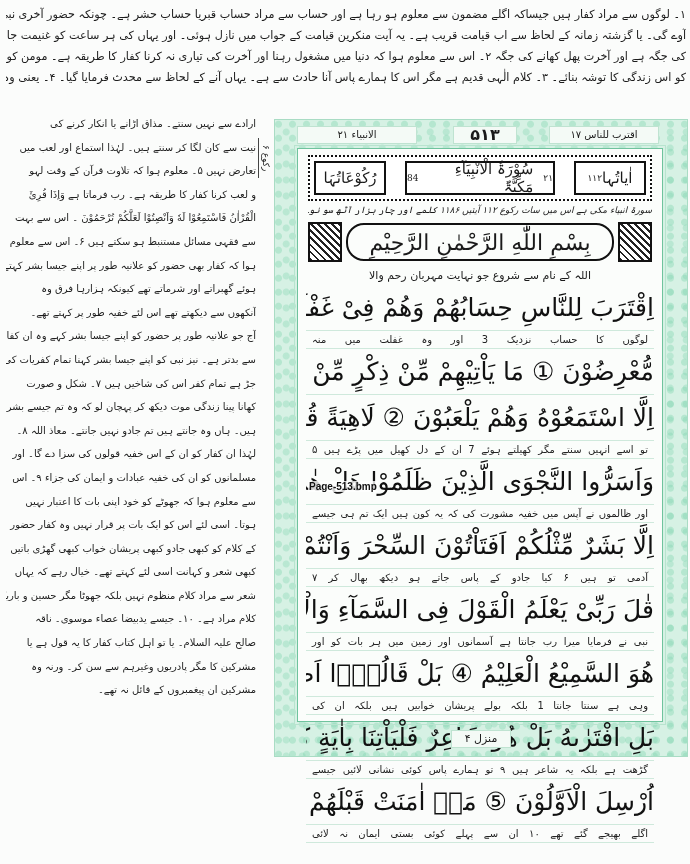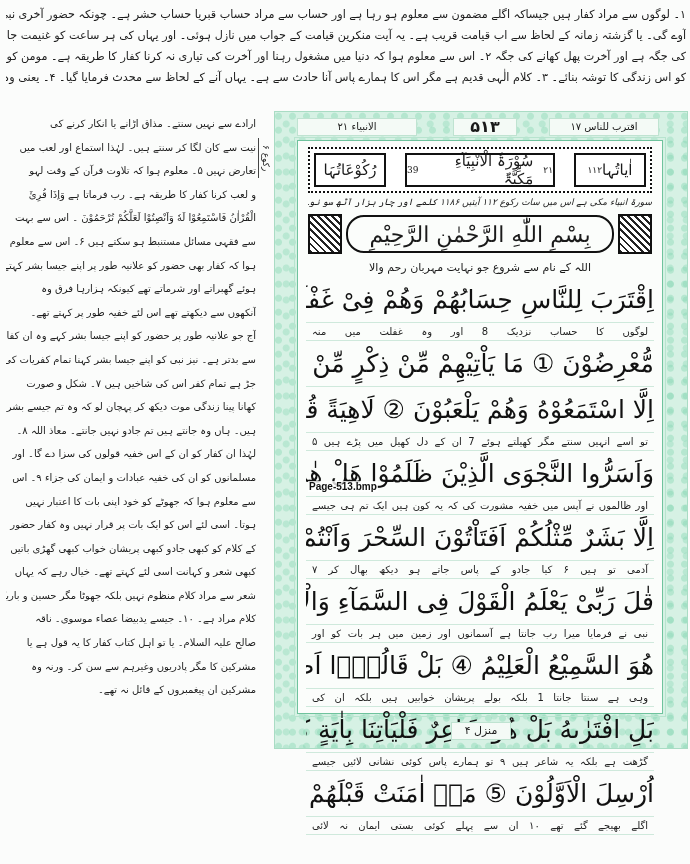--- a/index.html
+++ b/index.html
@@ -22,21 +22,21 @@
   }
   .side-notes p { white-space: nowrap; overflow: hidden; }
   .side-marker {
     position: absolute; left: 258px; top: 138px; width: 14px; height: 40px;
     writing-mode: vertical-rl; font-size: 9px; color: #222;
     border-left: 1px solid #444; line-height: 12px; text-align: center;
   }
 
   
   .frame {
-    position: absolute; left: 274px; top: 111px; width: 414px; height: 638px;
+    position: absolute; left: 274px; top: 119px; width: 414px; height: 638px;
     background:
       radial-gradient(circle at 25% 30%, rgba(120,210,170,.35) 0 3px, transparent 4px) 0 0/14px 14px,
       radial-gradient(circle at 70% 75%, rgba(120,210,170,.30) 0 3px, transparent 4px) 0 0/16px 16px,
       #d6f1e4;
     border: 1px solid #a9dcc4;
   }
   .frame-inner {
     position: absolute; left: 22px; top: 28px; right: 24px; bottom: 34px;
     background: #fbfdfb; border: 1.5px solid #6fc39d;
     outline: 1px solid #b8e4cf; outline-offset: 2px;
@@ -165,41 +165,41 @@
   </div>
 
   <div class="frame-inner">
     <div class="surah-band">
       <div class="band-cell band-left">
         <span>رُکُوْعَاتُہَا</span>
       </div>
       <div class="band-cell band-mid">
         <span class="small-num">۲۱</span>
         <span>سُوْرَۃُ الْاَنْبِیَآءِ مَکِّیَّۃٌ</span>
-        <span class="small-num">39</span>
+        <span class="small-num">84</span>
       </div>
       <div class="band-cell band-right">
         <span>اٰیاتُہا</span>
         <span class="small-num">۱۱۲</span>
       </div>
     </div>
 
     <div class="surah-info">سورۃ انبیاء مکی ہے اس میں سات رکوع ۱۱۲ آیتیں ۱۱۸۶ کلمے اور چار ہزار آٹھ سو نوے حروف ہیں</div>
 
     <div class="bismillah-row">
       <div class="orn"></div>
       <div class="bism-box">بِسْمِ اللّٰهِ الرَّحْمٰنِ الرَّحِیْمِ</div>
       <div class="orn"></div>
     </div>
 
     <div class="trans-bism">اللہ کے نام سے شروع جو نہایت مہربان رحم والا</div>
 
     <div class="verses">
       <div class="ayah-line">اِقْتَرَبَ لِلنَّاسِ حِسَابُهُمْ وَهُمْ فِیْ غَفْلَةٍ</div>
-      <div class="trans-line">لوگوں کا حساب نزدیک 8 اور وہ غفلت میں منہ</div>
+      <div class="trans-line">لوگوں کا حساب نزدیک 3 اور وہ غفلت میں منہ</div>
       <div class="ayah-line">مُّعْرِضُوْنَ ① مَا یَاْتِیْهِمْ مِّنْ ذِكْرٍ مِّنْ رَّبِّهِمْ مُّحْدَثٍ</div>
       <div class="ayah-line">اِلَّا اسْتَمَعُوْهُ وَهُمْ یَلْعَبُوْنَ ② لَاهِیَةً قُلُوْبُهُمْ</div>
       <div class="trans-line">تو اسے انہیں سنتے مگر کھیلتے ہوئے 7 ان کے دل کھیل میں پڑے ہیں ۵</div>
       <div class="ayah-line">وَاَسَرُّوا النَّجْوَى الَّذِیْنَ ظَلَمُوْا هَلْ هٰذَاۤ</div>
       <div class="trans-line">اور ظالموں نے آپس میں خفیہ مشورت کی کہ یہ کون ہیں ایک تم ہی جیسے</div>
       <div class="ayah-line">اِلَّا بَشَرٌ مِّثْلُكُمْ اَفَتَاْتُوْنَ السِّحْرَ وَاَنْتُمْ تُبْصِرُوْنَ ③</div>
       <div class="trans-line">آدمی تو ہیں ۶ کیا جادو کے پاس جاتے ہو دیکھ بھال کر ۷</div>
       <div class="ayah-line">قٰلَ رَبِّیْ یَعْلَمُ الْقَوْلَ فِی السَّمَآءِ وَالْاَرْضِ وَ</div>
       <div class="trans-line">نبی نے فرمایا میرا رب جانتا ہے آسمانوں اور زمین میں ہر بات کو اور</div>
       <div class="ayah-line">هُوَ السَّمِیْعُ الْعَلِیْمُ ④ بَلْ قَالُوْۤا اَضْغَاثُ اَحْلَامٍ</div>

